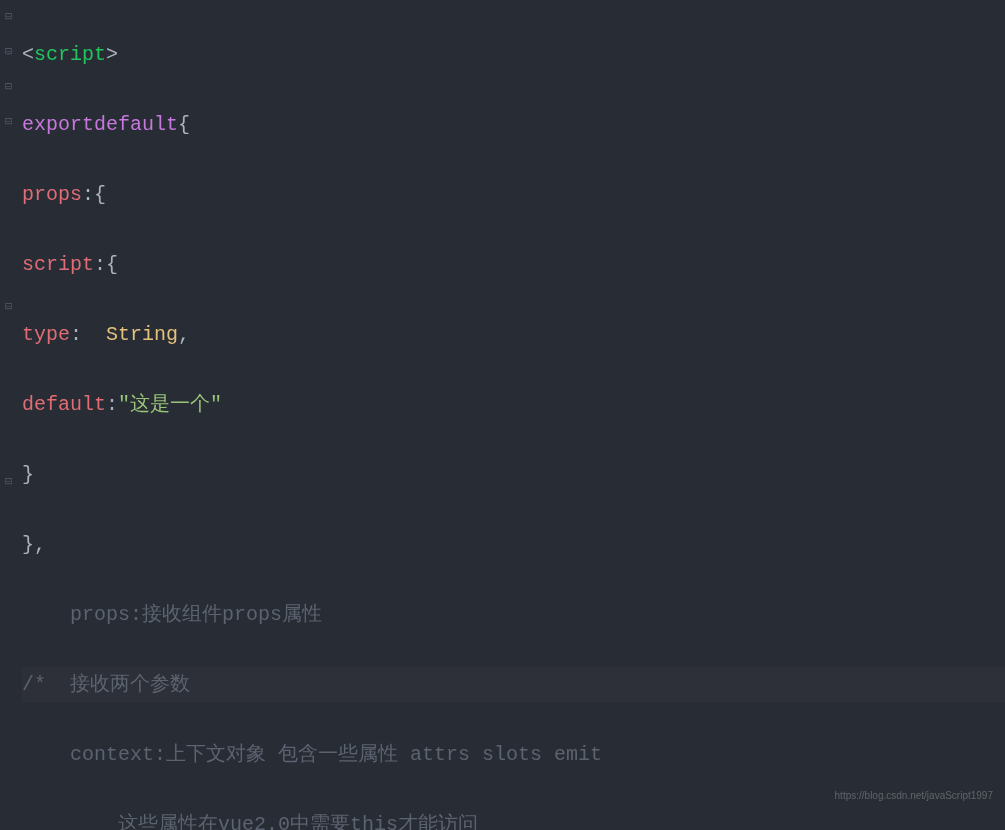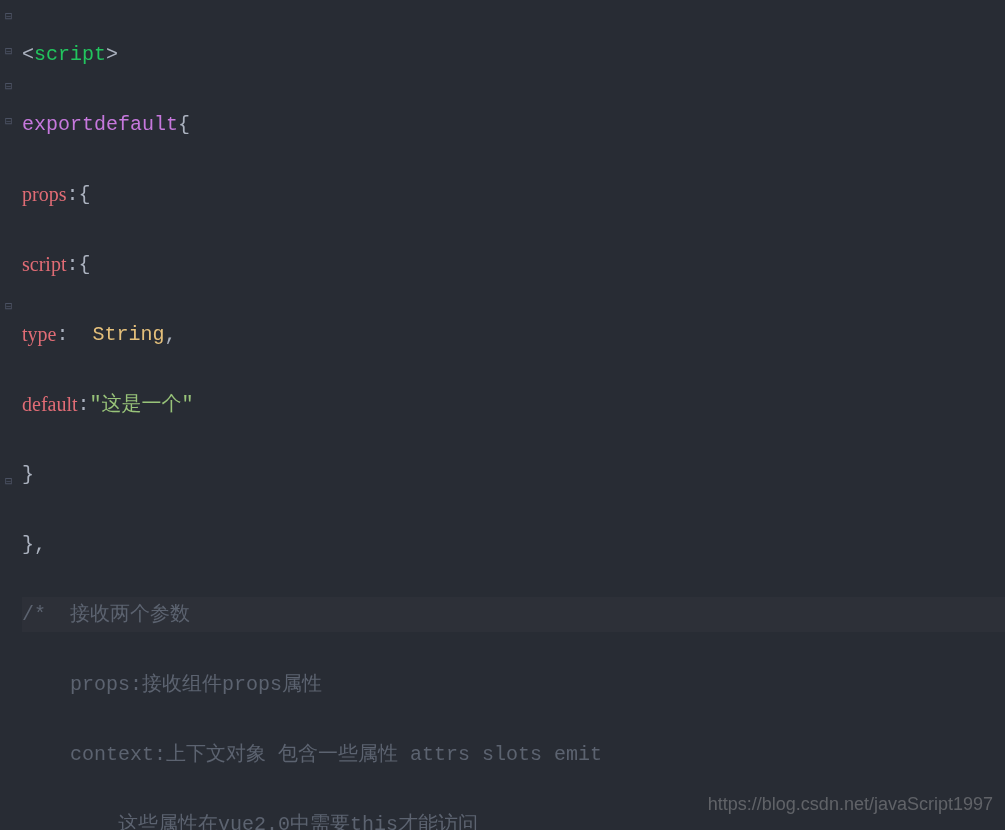--- a/index.html
+++ b/index.html
@@ -40,31 +40,31 @@
 .code {
   padding-left: 22px;
   padding-top: 2px;
   white-space: pre;
 }
 .line { height: 35px; display: flex; align-items: center; }
 .line.hl { background: rgba(255,255,255,0.025); }
 .tag-bracket { color: #abb2bf; }
 .tag-name { color: #22c55e; }
 .keyword { color: #c678dd; text-align: right; }
-.prop { color: #e06c75; font-family: Liberation Serif, serif; }
+.prop { color: #e06c75; }
 .punct { color: #abb2bf; }
 .type { color: #e5c07b; margin-left: 24px; }
 .string { color: #98c379; }
 .comment { color: #5c6370; font-style: normal; }
 .watermark {
   position: absolute;
-  bottom: 10px;
+  bottom: 26px;
   right: 12px;
   color: rgba(200,200,200,0.35);
-  font-size: 18px;
+  font-size: 10px;
   font-family: Arial, sans-serif;
 }
 </style>
 </head>
 <body>
 
 <div class="gutter">
   <div class="fold" style="top:12px"></div>
   <div class="fold" style="top:47px"></div>
   <div class="fold" style="top:82px"></div>
@@ -75,22 +75,22 @@
 
 <div class="code">
 <div class="line"><span class="tag-bracket">&lt;</span><span class="tag-name">script</span><span class="tag-bracket">&gt;</span></div>
 <div class="line">    <span class="keyword">export</span> <span class="keyword">default</span> <span class="punct">{</span></div>
 <div class="line">        <span class="prop">props</span><span class="punct">:</span><span class="punct">{</span></div>
 <div class="line">            <span class="prop">script</span><span class="punct">:</span><span class="punct">{</span></div>
 <div class="line">                <span class="prop">type</span><span class="punct">:</span><span class="type">String</span><span class="punct">,</span></div>
 <div class="line">                <span class="prop">default</span><span class="punct">:</span><span class="string">"这是一个"</span></div>
 <div class="line">            <span class="punct">}</span></div>
 <div class="line">        <span class="punct">},</span></div>
+<div class="line">        <span class="comment">    props:接收组件props属性</span></div>
 <div class="line hl">        <span class="comment">/*  接收两个参数</span></div>
-<div class="line">        <span class="comment">    props:接收组件props属性</span></div>
 <div class="line">        <span class="comment">    context:上下文对象 包含一些属性 attrs slots emit</span></div>
 <div class="line">        <span class="comment">        这些属性在vue2.0中需要this才能访问</span></div>
 
 
 
 
 
 
 
 

